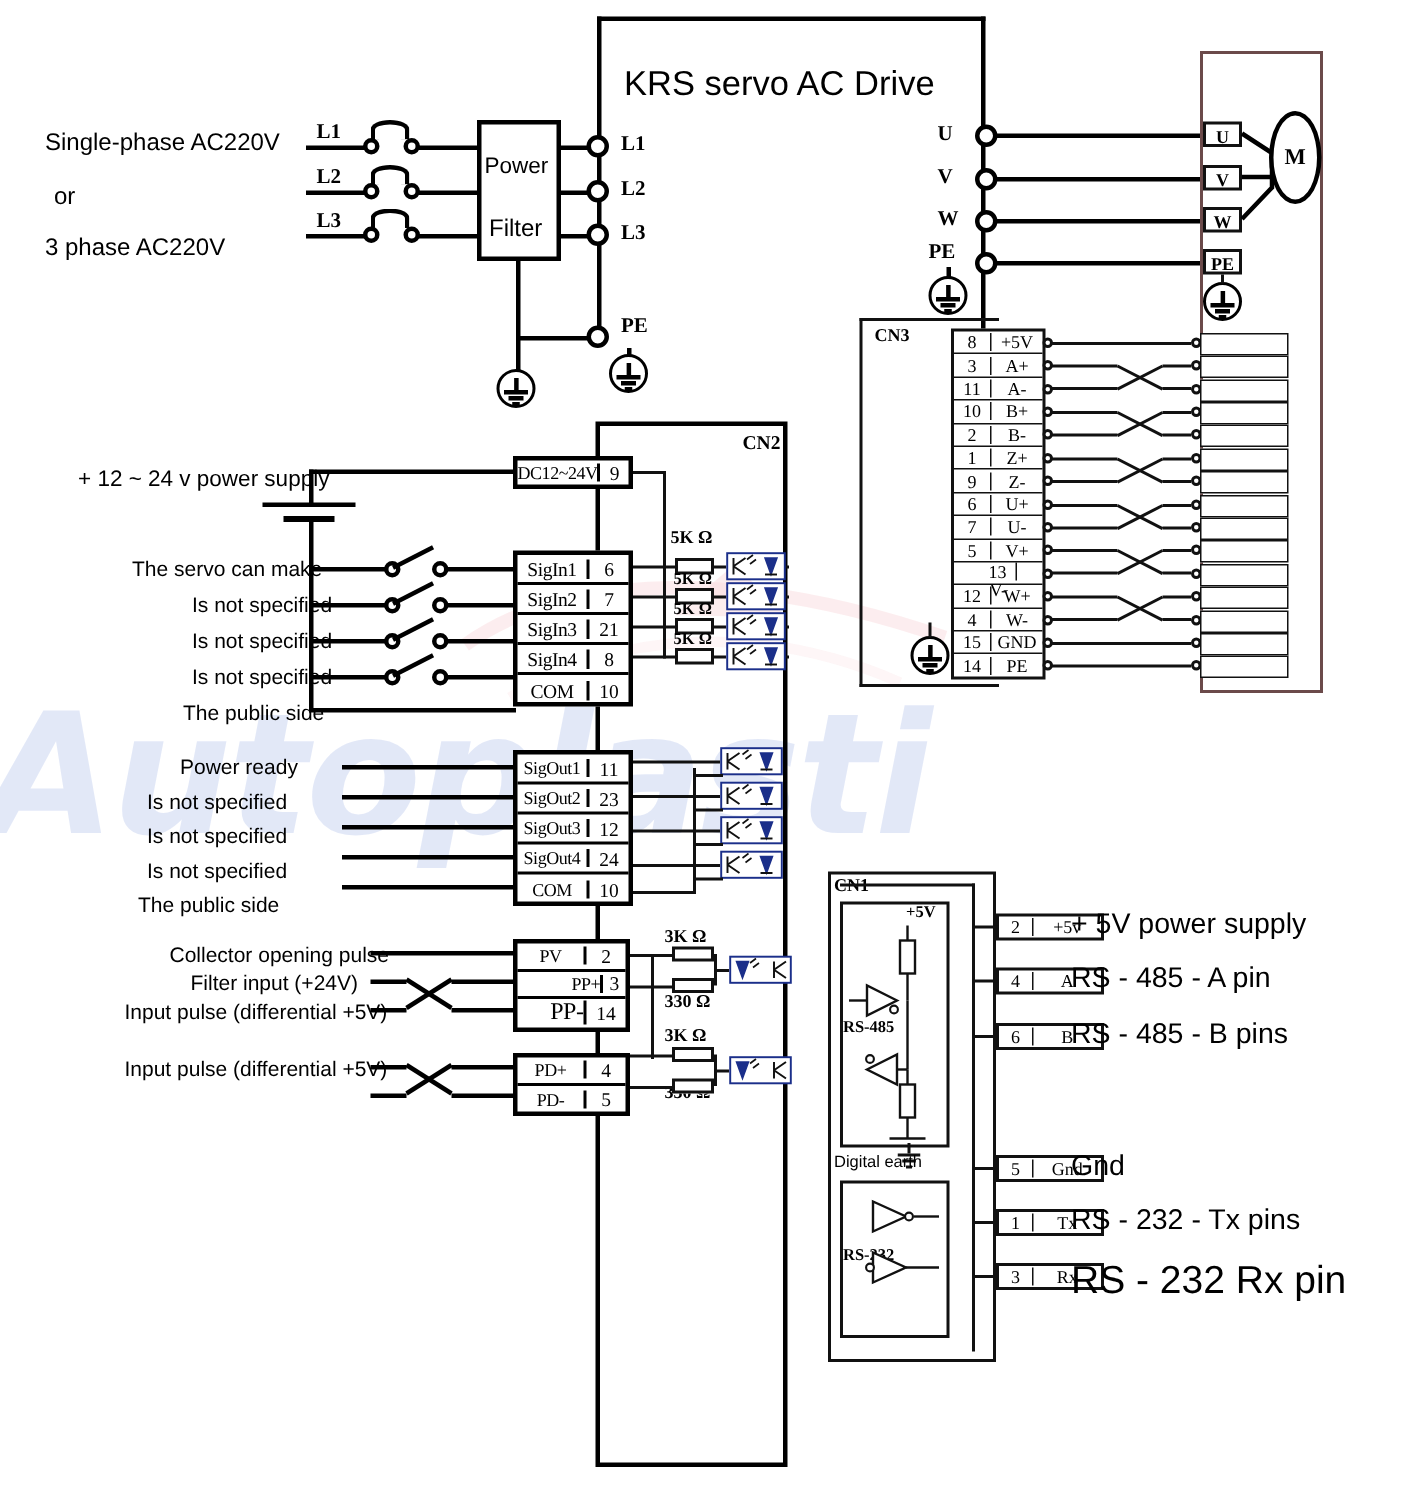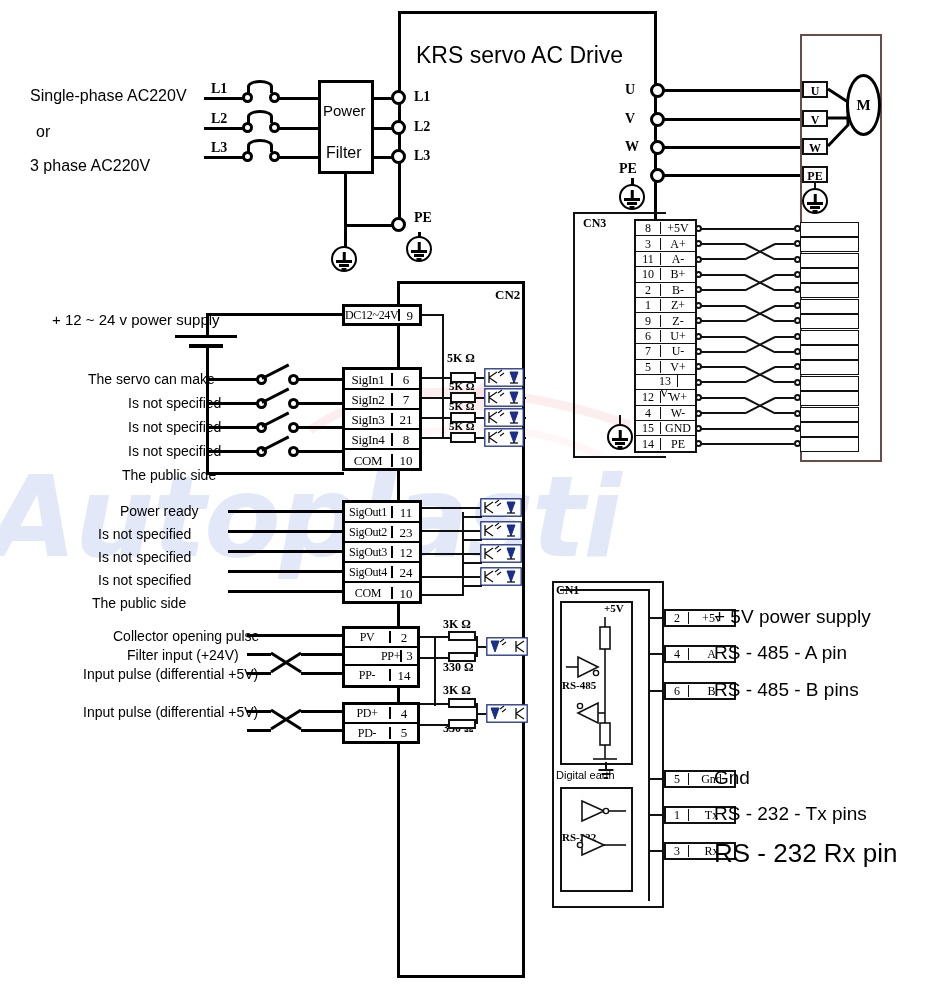--- a/index.html
+++ b/index.html
@@ -595,21 +595,21 @@
   <div class="strip" id="cn2-pulse-strip-1" style="left:342px;top:626px;width:78px;height:62px;">
       <div class="strow" style="height:18.6px;">
         <div class="stname" style="font-size:12px;">PV</div>
         <div class="stpin">2</div>
       </div>
       <div class="strow" style="height:18.6px;padding-left:36px;">
         <div class="stname" style="font-size:12px;">PP+</div>
         <div class="stpin">3</div>
       </div>
       <div class="strow" style="height:18.6px;">
-        <div class="stname" style="font-size:12px;">PP-</div>
+        <div class="stname" style="font-size:16px;text-align:right;">PP-</div>
         <div class="stpin">14</div>
       </div>
     </div>
   <div class="strip" id="cn2-pulse-strip-2" style="left:342px;top:702px;width:78px;height:42px;">
       <div class="strow" style="height:18.6px;">
         <div class="stname" style="font-size:12px;">PD+</div>
         <div class="stpin">4</div>
       </div>
       <div class="strow" style="height:18.6px;">
         <div class="stname" style="font-size:12px;">PD-</div>

